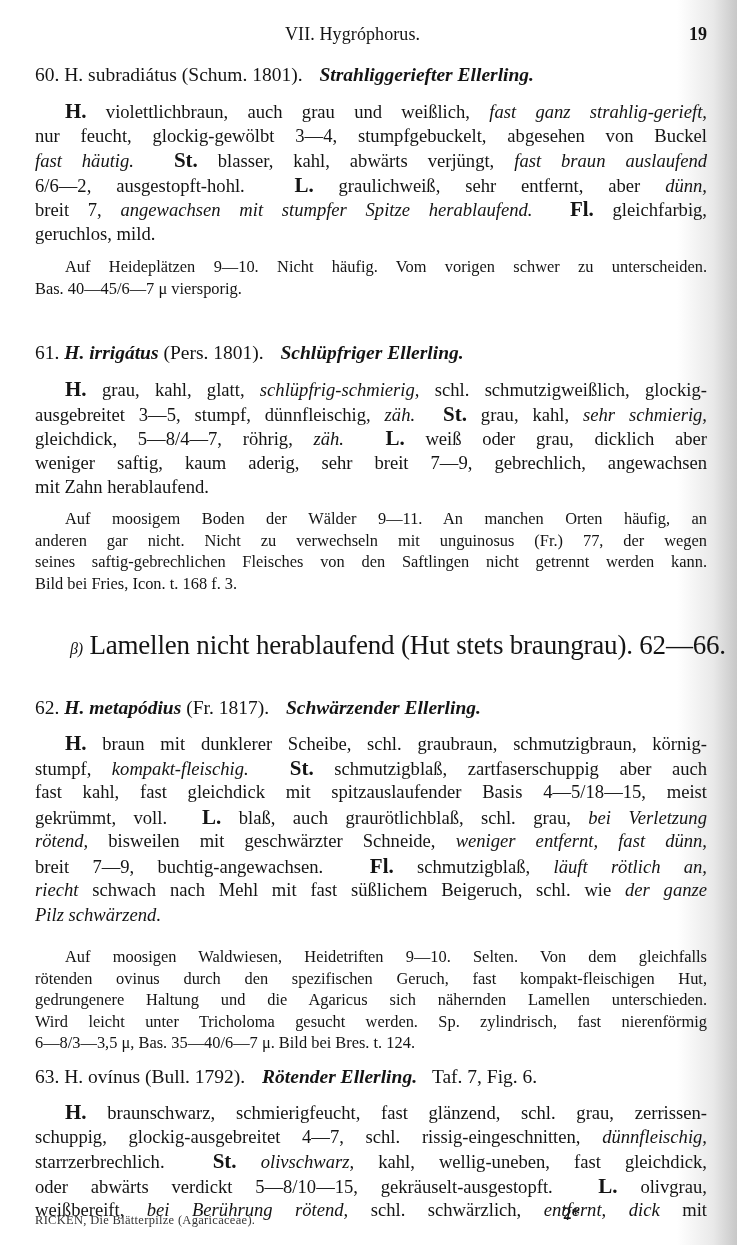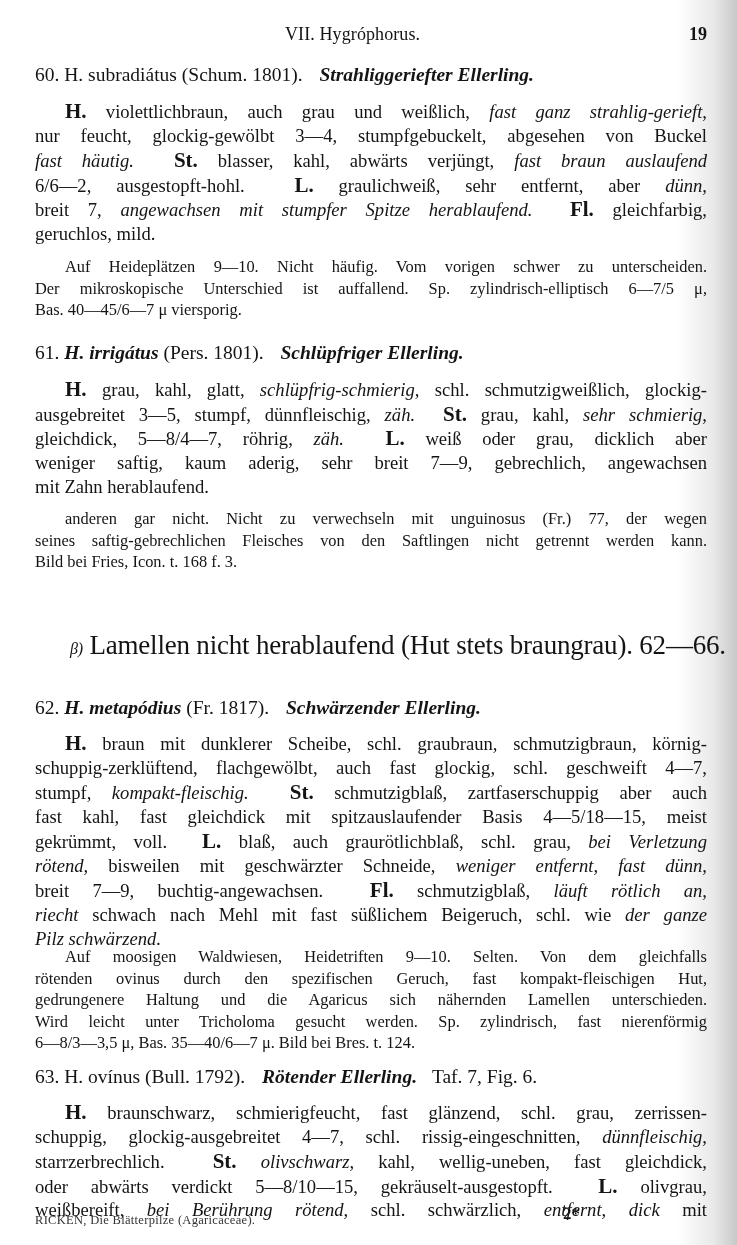--- a/index.html
+++ b/index.html
@@ -85,58 +85,57 @@
   <div class="desc" style="top:99px;">
     <span class="line"><b class="k">H.</b><span> violettlichbraun, auch grau und weißlich, </span><i>fast ganz strahlig-gerieft,</i></span>
     <span class="line"><span>nur feucht, glockig-gewölbt 3—4, stumpfgebuckelt, abgesehen von Buckel</span></span>
     <span class="line"><i>fast häutig.</i><span style="white-space:pre">  </span><b class="k">St.</b><span> blasser, kahl, abwärts verjüngt, </span><i>fast braun auslaufend</i></span>
     <span class="line"><span style="white-space:pre">6/6—2, ausgestopft-hohl.  </span><b class="k">L.</b><span> graulichweiß, sehr entfernt, aber </span><i>dünn,</i></span>
     <span class="line"><span>breit 7, </span><i>angewachsen mit stumpfer Spitze herablaufend.</i><span style="white-space:pre">  </span><b class="k">Fl.</b><span> gleichfarbig,</span></span>
     <span class="line last"><span>geruchlos, mild.</span></span>
   </div>
   <div class="note" style="top:256px;">
     <span class="line">Auf Heideplätzen 9—10.  Nicht häufig.  Vom vorigen schwer zu unterscheiden.</span>
-    <span class="line">Der mikroskopische Unterschied ist auffallend.  Sp. zylindrisch-elliptisch 6—7/5 μ,</span>
     <span class="line last">Bas. 40—45/6—7 μ viersporig.</span>
   </div>
 
   <div class="species-head" style="top:342px;">
     <span>61.</span>
     <b>H.</b>
     <b>irrigátus</b>
     <span>(Pers. 1801).</span>
     <b class="german">Schlüpfriger Ellerling.</b>
   </div>
   <div class="desc" style="top:377px;">
     <span class="line"><b class="k">H.</b><span> grau, kahl, glatt, </span><i>schlüpfrig-schmierig,</i><span> schl. schmutzigweißlich, glockig-</span></span>
     <span class="line"><span>ausgebreitet 3—5, stumpf, dünnfleischig, </span><i>zäh.</i><span style="white-space:pre">  </span><b class="k">St.</b><span> grau, kahl, </span><i>sehr schmierig,</i></span>
     <span class="line"><span>gleichdick, 5—8/4—7, röhrig, </span><i>zäh.</i><span style="white-space:pre">  </span><b class="k">L.</b><span> weiß oder grau, dicklich aber</span></span>
     <span class="line"><span>weniger saftig, kaum aderig, sehr breit 7—9, gebrechlich, angewachsen</span></span>
     <span class="line last"><span>mit Zahn herablaufend.</span></span>
   </div>
   <div class="note" style="top:508px;">
+    <span class="line">Auf moosigem Boden der Wälder 9—11.  An manchen Orten häufig, an</span>
     <span class="line">anderen gar nicht.  Nicht zu verwechseln mit unguinosus (Fr.) 77, der wegen</span>
     <span class="line">seines saftig-gebrechlichen Fleisches von den Saftlingen nicht getrennt werden kann.</span>
     <span class="line last">Bild bei Fries, Icon. t. 168 f. 3.</span>
   </div>
 
   <div class="section-head">
     <span class="beta">β)</span><span> Lamellen nicht herablaufend (Hut stets braungrau). 62—66.</span>
   </div>
 
   <div class="species-head" style="top:697px;">
     <span>62.</span>
     <b>H.</b>
     <b>metapódius</b>
     <span>(Fr. 1817).</span>
     <b class="german">Schwärzender Ellerling.</b>
   </div>
   <div class="desc" style="top:731px;">
     <span class="line"><b class="k">H.</b><span> braun mit dunklerer Scheibe, schl. graubraun, schmutzigbraun, körnig-</span></span>
-    <span class="line"><span>schuppig-zerklüftend, flachgewölbt, auch fast glockig, schl. geschweift 4—7,</span></span>
     <span class="line"><span>stumpf, </span><i>kompakt-fleischig.</i><span style="white-space:pre">  </span><b class="k">St.</b><span> schmutzigblaß, zartfaserschuppig aber auch</span></span>
     <span class="line"><span>fast kahl, fast gleichdick mit spitzauslaufender Basis 4—5/18—15, meist</span></span>
     <span class="line"><span style="white-space:pre">gekrümmt, voll.  </span><b class="k">L.</b><span> blaß, auch graurötlichblaß, schl. grau, </span><i>bei Verletzung</i></span>
     <span class="line"><i>rötend,</i><span> bisweilen mit geschwärzter Schneide, </span><i>weniger entfernt, fast dünn,</i></span>
     <span class="line"><span style="white-space:pre">breit 7—9, buchtig-angewachsen.  </span><b class="k">Fl.</b><span> schmutzigblaß, </span><i>läuft rötlich an,</i></span>
     <span class="line"><i>riecht</i><span> schwach nach Mehl mit fast süßlichem Beigeruch, schl. wie </span><i>der ganze</i></span>
     <span class="line last"><i>Pilz schwärzend.</i></span>
   </div>
   <div class="note" style="top:946px;">
     <span class="line">Auf moosigen Waldwiesen, Heidetriften 9—10.  Selten.  Von dem gleichfalls</span>

